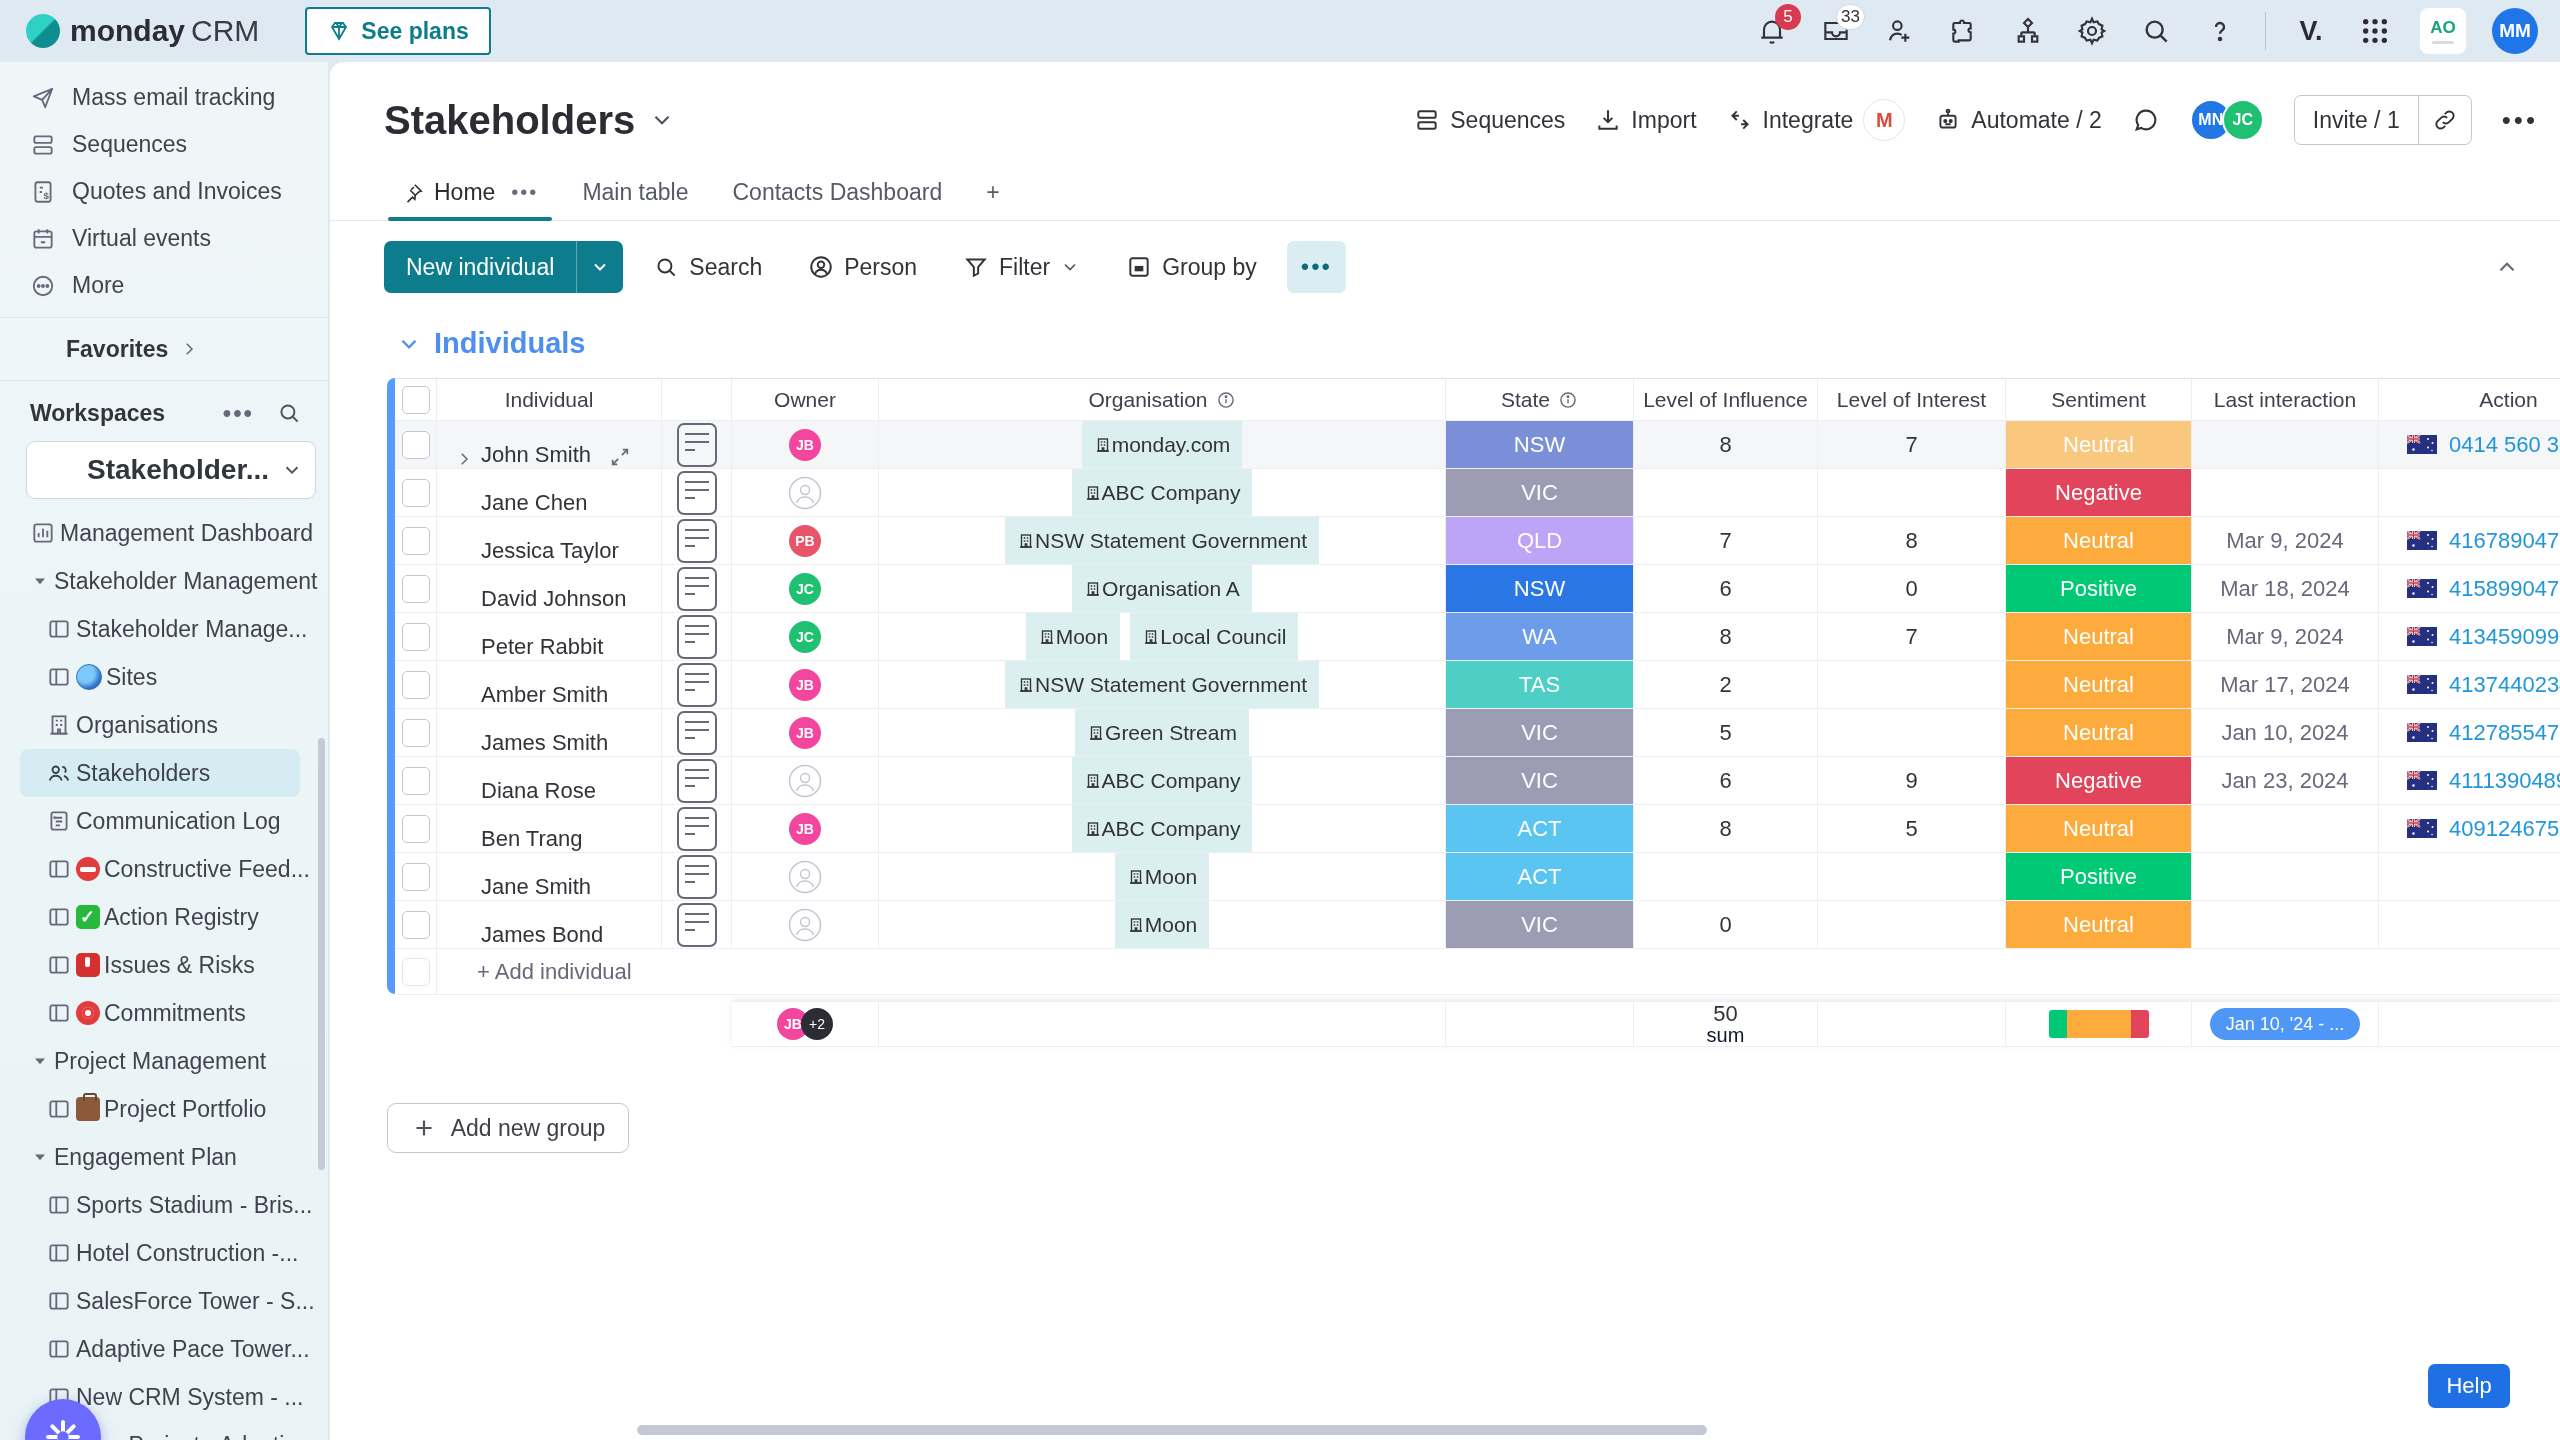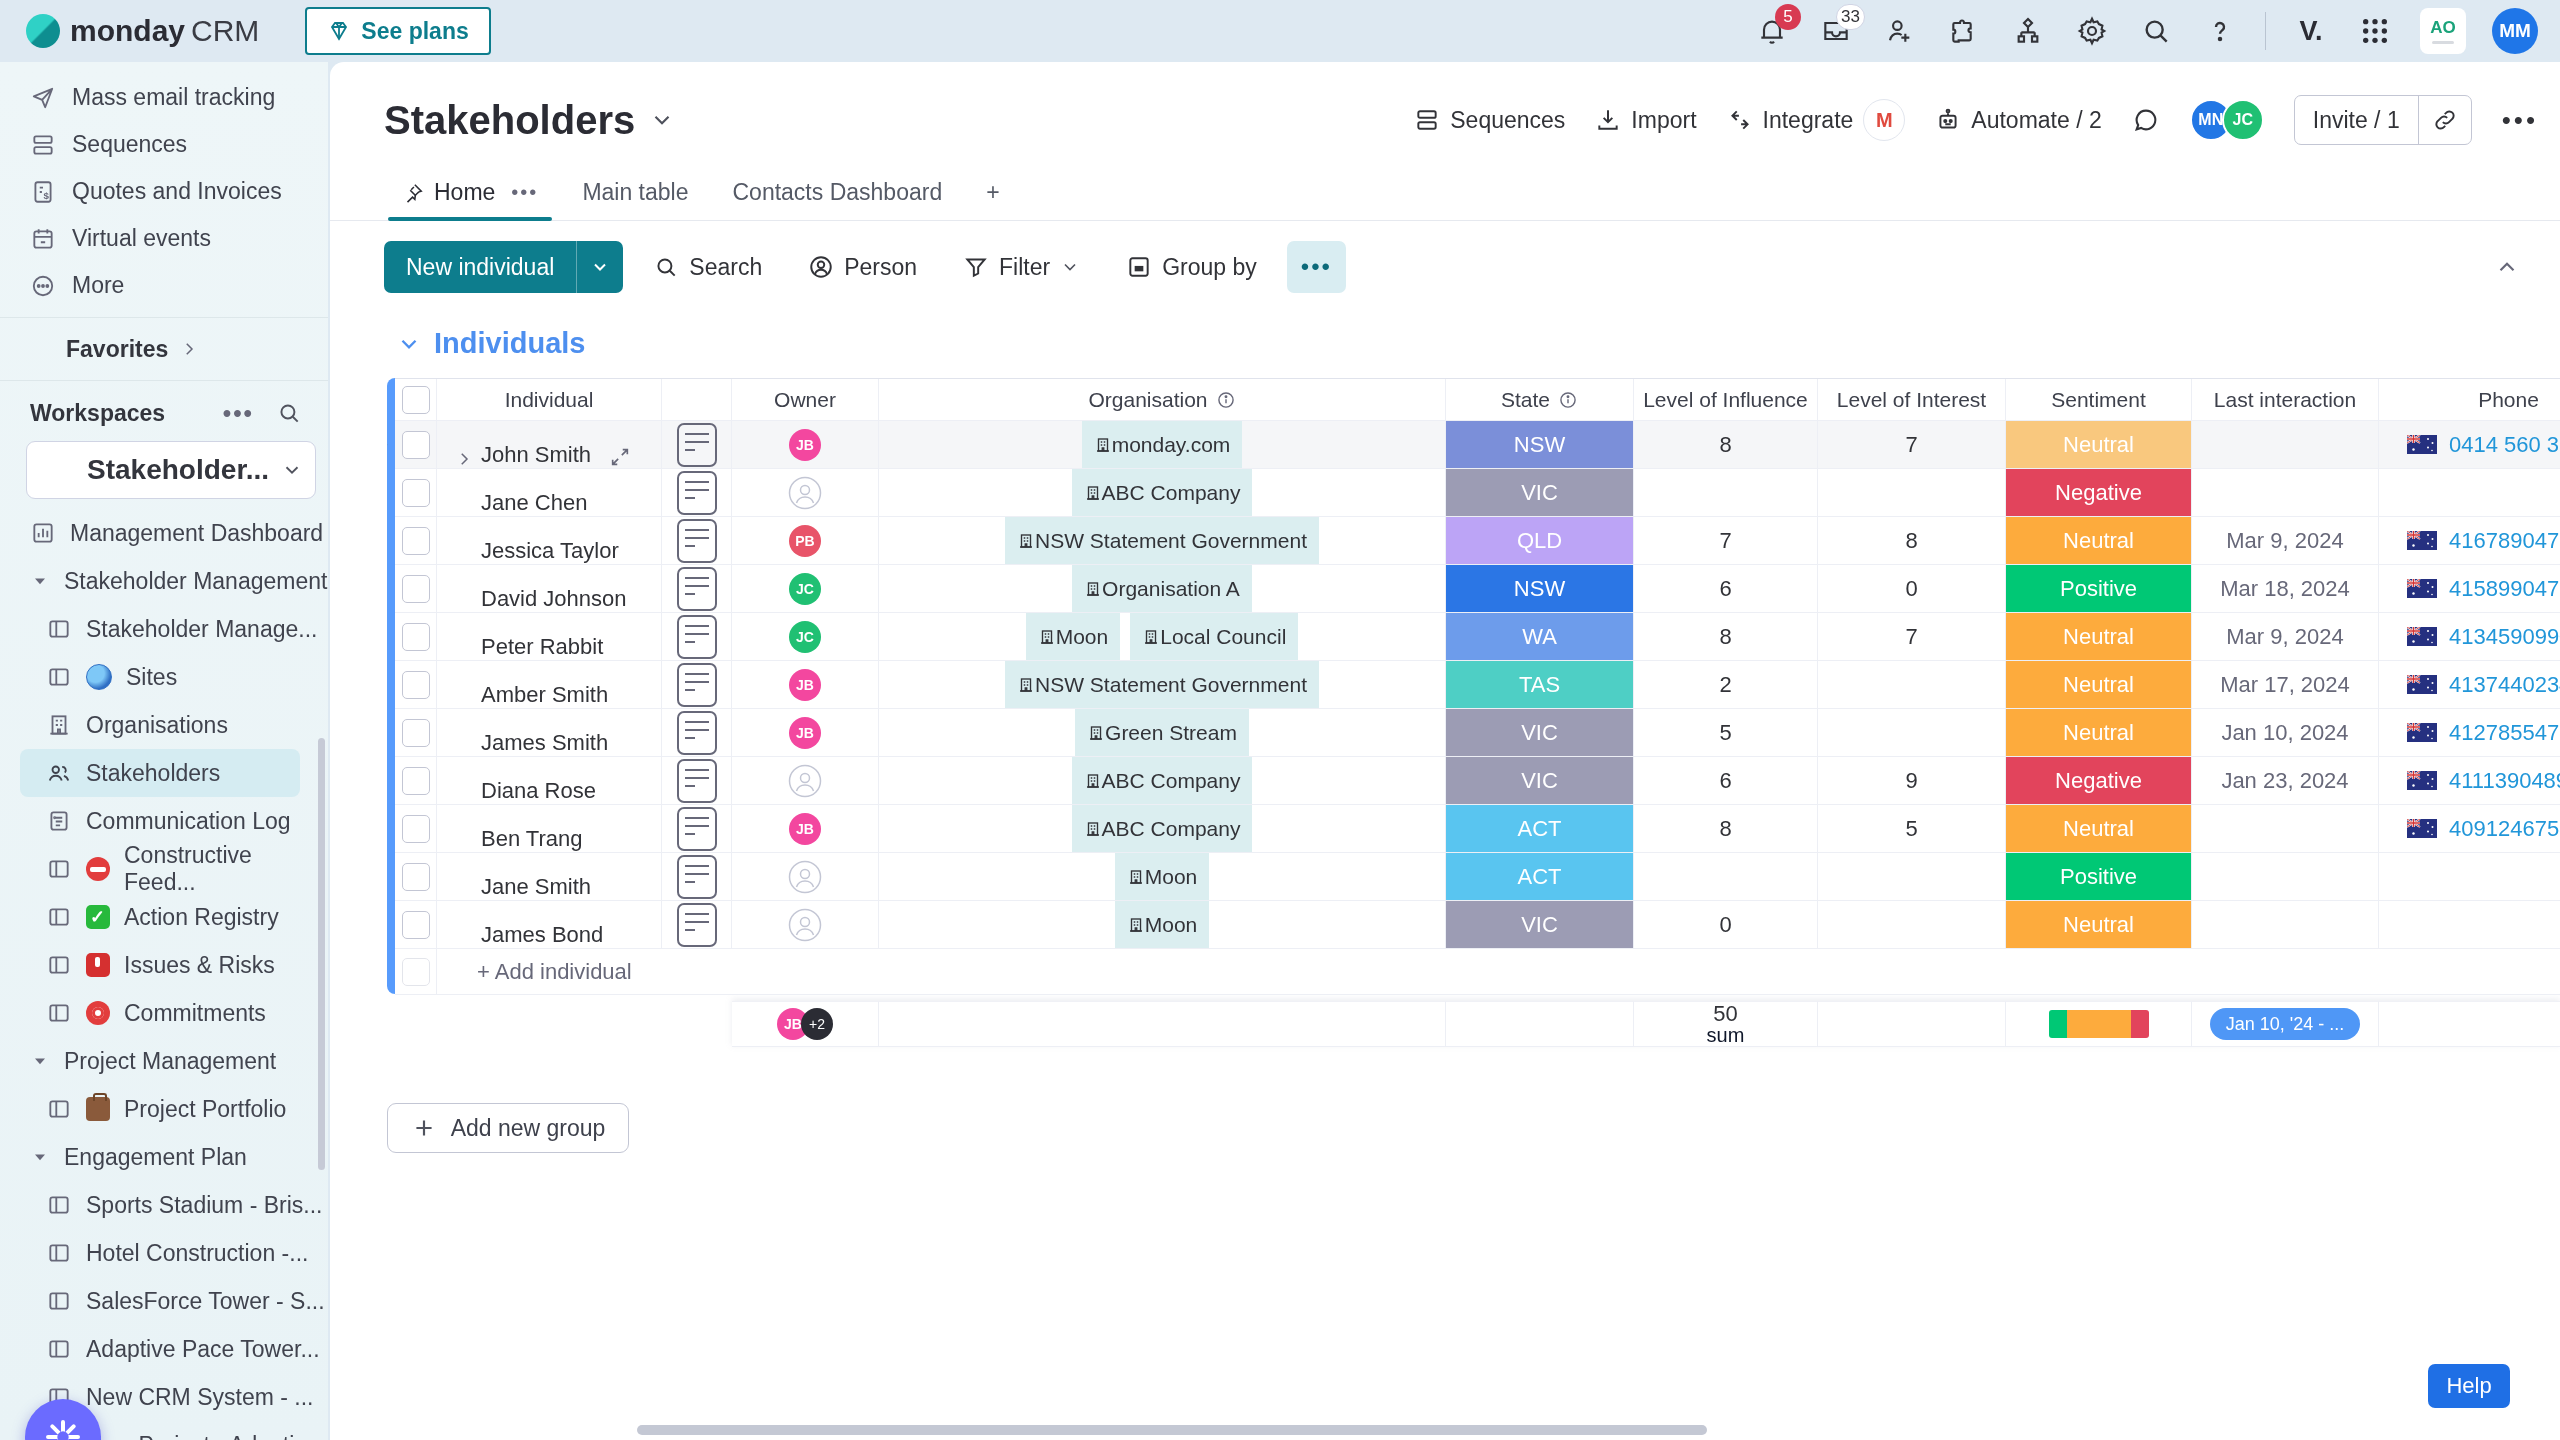--- a/index.html
+++ b/index.html
@@ -32,21 +32,21 @@
   .sb-item{display:flex;align-items:center;gap:16px;height:47px;padding-left:30px;font-size:23px;color:#40434e;cursor:pointer;}
   .sb-sec{border-top:1px solid #dde7ea;margin-top:8px;padding-top:8px;}
   .sb-fav{display:flex;align-items:center;gap:12px;height:46px;padding-left:30px;font-size:23px;font-weight:bold;color:#33353d;cursor:pointer;margin-left:36px;}
   .sb-ws-head{display:flex;align-items:center;height:48px;padding:0 26px 0 30px;font-size:23px;font-weight:bold;color:#33353d;}
   .sb-ws-head .sp{flex:1;}
   .ws-select{display:flex;align-items:center;margin:4px 20px 10px 26px;gap:12px;}
   .ws-btn{flex:1;display:flex;align-items:center;gap:12px;height:56px;background:#fff;border:1px solid #d0d4e4;border-radius:9px;padding:0 12px;cursor:pointer;}
   .ws-initial{width:36px;height:36px;border-radius:8px;color:#fff;font-size:21px;font-weight:bold;display:flex;align-items:center;justify-content:center;}
   .ws-name{font-size:28px;font-weight:bold;color:#33353d;flex:1;}
   .ws-add{width:54px;height:54px;border-radius:9px;background:#0d7d8d;color:#fff;display:flex;align-items:center;justify-content:center;cursor:pointer;}
-  .tree-item{display:flex;align-items:center;gap:14px;height:48px;font-size:23px;color:#40434e;cursor:pointer;padding-left:30px;}
+  .tree-item{display:flex;align-items:center;gap:4px;height:48px;font-size:23px;color:#40434e;cursor:pointer;padding-left:30px;}
   .tree-item.child{padding-left:46px;}
   .tree-item.selected{background:#d5ecf2;border-radius:8px;margin:0 28px 0 20px;padding-left:26px;}
   .mini{width:24px;height:24px;border-radius:5px;flex:none;}
   .mini.globe{border-radius:50%;background:radial-gradient(circle at 35% 35%,#7ec8f7 0 40%,#2f6fc4 70%);border:1px solid #2f6fc4;}
   .mini.no-entry{border-radius:50%;background:#e23d3d;position:relative;}
   .mini.no-entry:after{content:"";position:absolute;left:4px;right:4px;top:10px;height:5px;background:#fff;border-radius:2px;}
   .mini.check{background:#27b93c;position:relative;}
   .mini.check:after{content:"✓";color:#fff;font-size:18px;font-weight:bold;position:absolute;left:4px;top:1px;}
   .mini.siren{background:#d53030;position:relative;}
   .mini.siren:after{content:"";position:absolute;left:9px;top:4px;width:5px;height:10px;background:#fff;border-radius:2px;}
@@ -673,21 +673,21 @@
           <div class="cell">
             <span>Level of Interest</span>
           </div>
           <div class="cell">
             <span>Sentiment</span>
           </div>
           <div class="cell">
             <span>Last interaction</span>
           </div>
           <div class="cell">
-            <span>Phone</span>
+            <span>Action</span>
           </div>
         </div>
         <div class="trow body hovered" style="grid-template-columns: 42px 225px 70px 147px 567px 188px 184px 188px 186px 187px 260px;">
           <span class="row-dots">•••</span>
           <div class="cell">
             <span class="checkbox"></span>
           </div>
           <div class="cell name">
             <span class="chev">
               <svg width="18" height="18" viewBox="0 0 24 24" fill="none" stroke="#676879" stroke-width="2">

